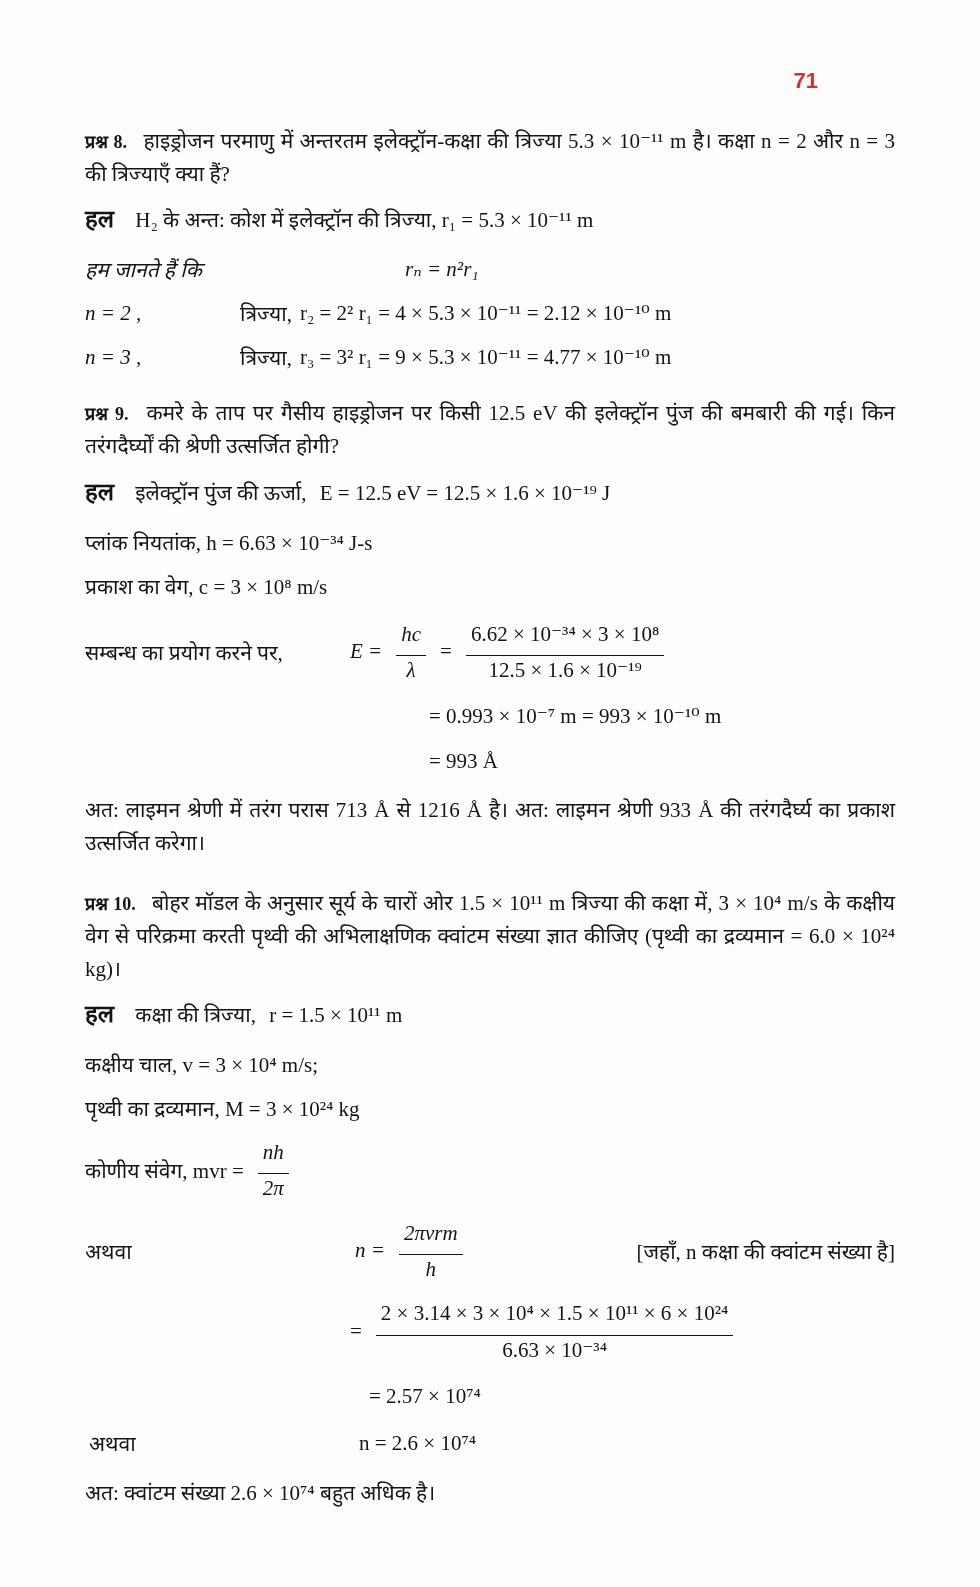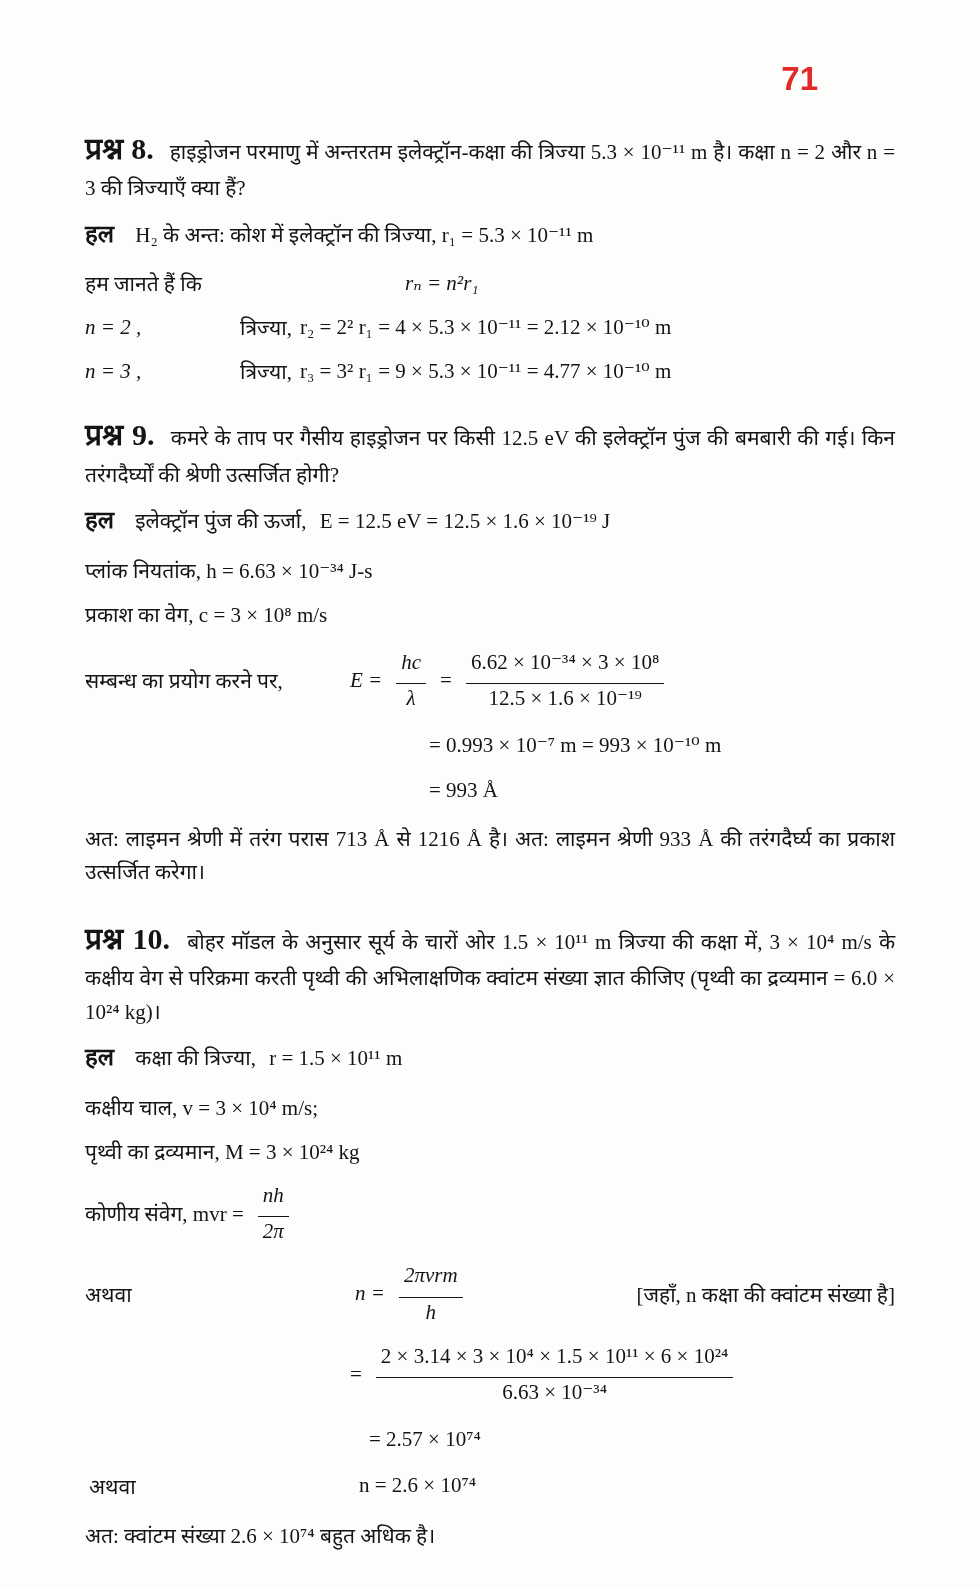--- a/index.html
+++ b/index.html
@@ -12,36 +12,36 @@
   .page {
     position: relative;
     width: 980px;
     height: 1587px;
     background: #fdfdfb;
     padding: 125px 85px 40px 85px;
     overflow: hidden;
   }
   .page-number {
     position: absolute;
-    top: 60px;
+    top: 68px;
     right: 162px;
     color: #e12b2b;
     font-weight: bold;
-    font-size: 33px;
+    font-size: 22px;
     font-family: "Liberation Sans", "DejaVu Sans", sans-serif;
   }
   .para {
     font-size: 21px;
     line-height: 1.58;
     margin-bottom: 10px;
     text-align: justify;
   }
   .qlabel {
     font-weight: bold;
-    font-size: 30px;
+    font-size: 18px;
     margin-right: 10px;
     white-space: nowrap;
   }
   .sol-label {
     font-weight: bold;
     font-size: 24px;
     margin-right: 16px;
     white-space: nowrap;
   }
   .row {
@@ -57,21 +57,21 @@
     flex-direction: column;
     text-align: center;
     vertical-align: middle;
     margin: 0 6px;
     line-height: 1.35;
     gap: 7px;
   }
   .frac .den { border-top: 1.7px solid #141414; padding: 0 5px; }
   .frac .num { padding: 0 5px; }
   .w-155 { width: 155px; }
-  .w-320 { width: 320px; }
+  .w-320 { width: 320px; font-style: italic; }
   .gap-8 { margin-right: 8px; }
   .indent-340 { margin-left: 340px; }
   .indent-280 { margin-left: 280px; }
   .indent-265 { margin-left: 265px; }
   .note { margin-left: auto; white-space: nowrap; }
   .eq-row { margin: 20px 4px; align-items: center; }
   .section { margin-bottom: 26px; }
   .q9-frac-row { margin: 20px 0 18px 0; }
 </style>
 </head>

